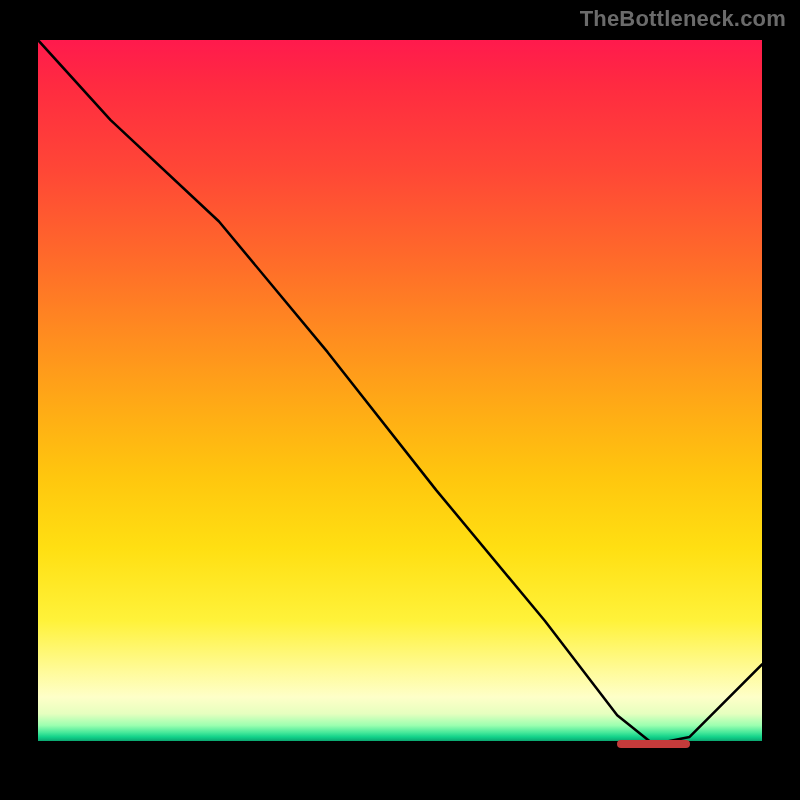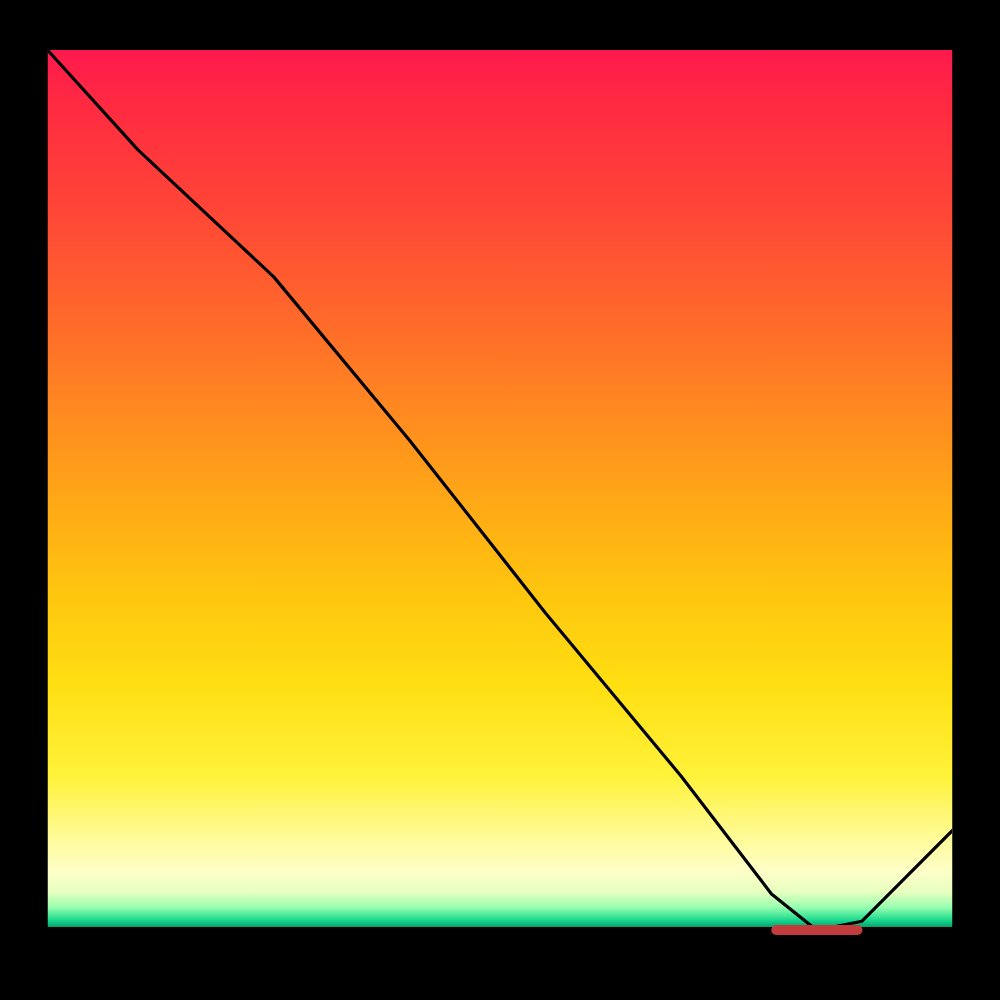--- a/index.html
+++ b/index.html
@@ -78,20 +78,21 @@
     height: 8px;
     border-radius: 4px;
     background: #c43b3b;
   }
 </style>
 </head>
 <body>
 
 <div class="frame">
 
+  <div class="watermark">TheBottleneck.com</div>
 
   <div class="plot-outer">
     <div class="plot-inner">
 
       <div class="gradient"></div>
 
       <svg class="curve-svg" viewBox="0 0 100 100" preserveAspectRatio="none">
         <path id="curve-path" fill="none" stroke="#000" stroke-width="0.35" stroke-linejoin="round" stroke-linecap="round" d="M0.00 0.00 L10.00 11.00 L25.00 25.00 L40.00 43.00 L55.00 62.00 L70.00 80.00 L80.00 93.00 L85.00 97.00 L90.00 96.00 L100.00 86.00"></path>
       </svg>
 

